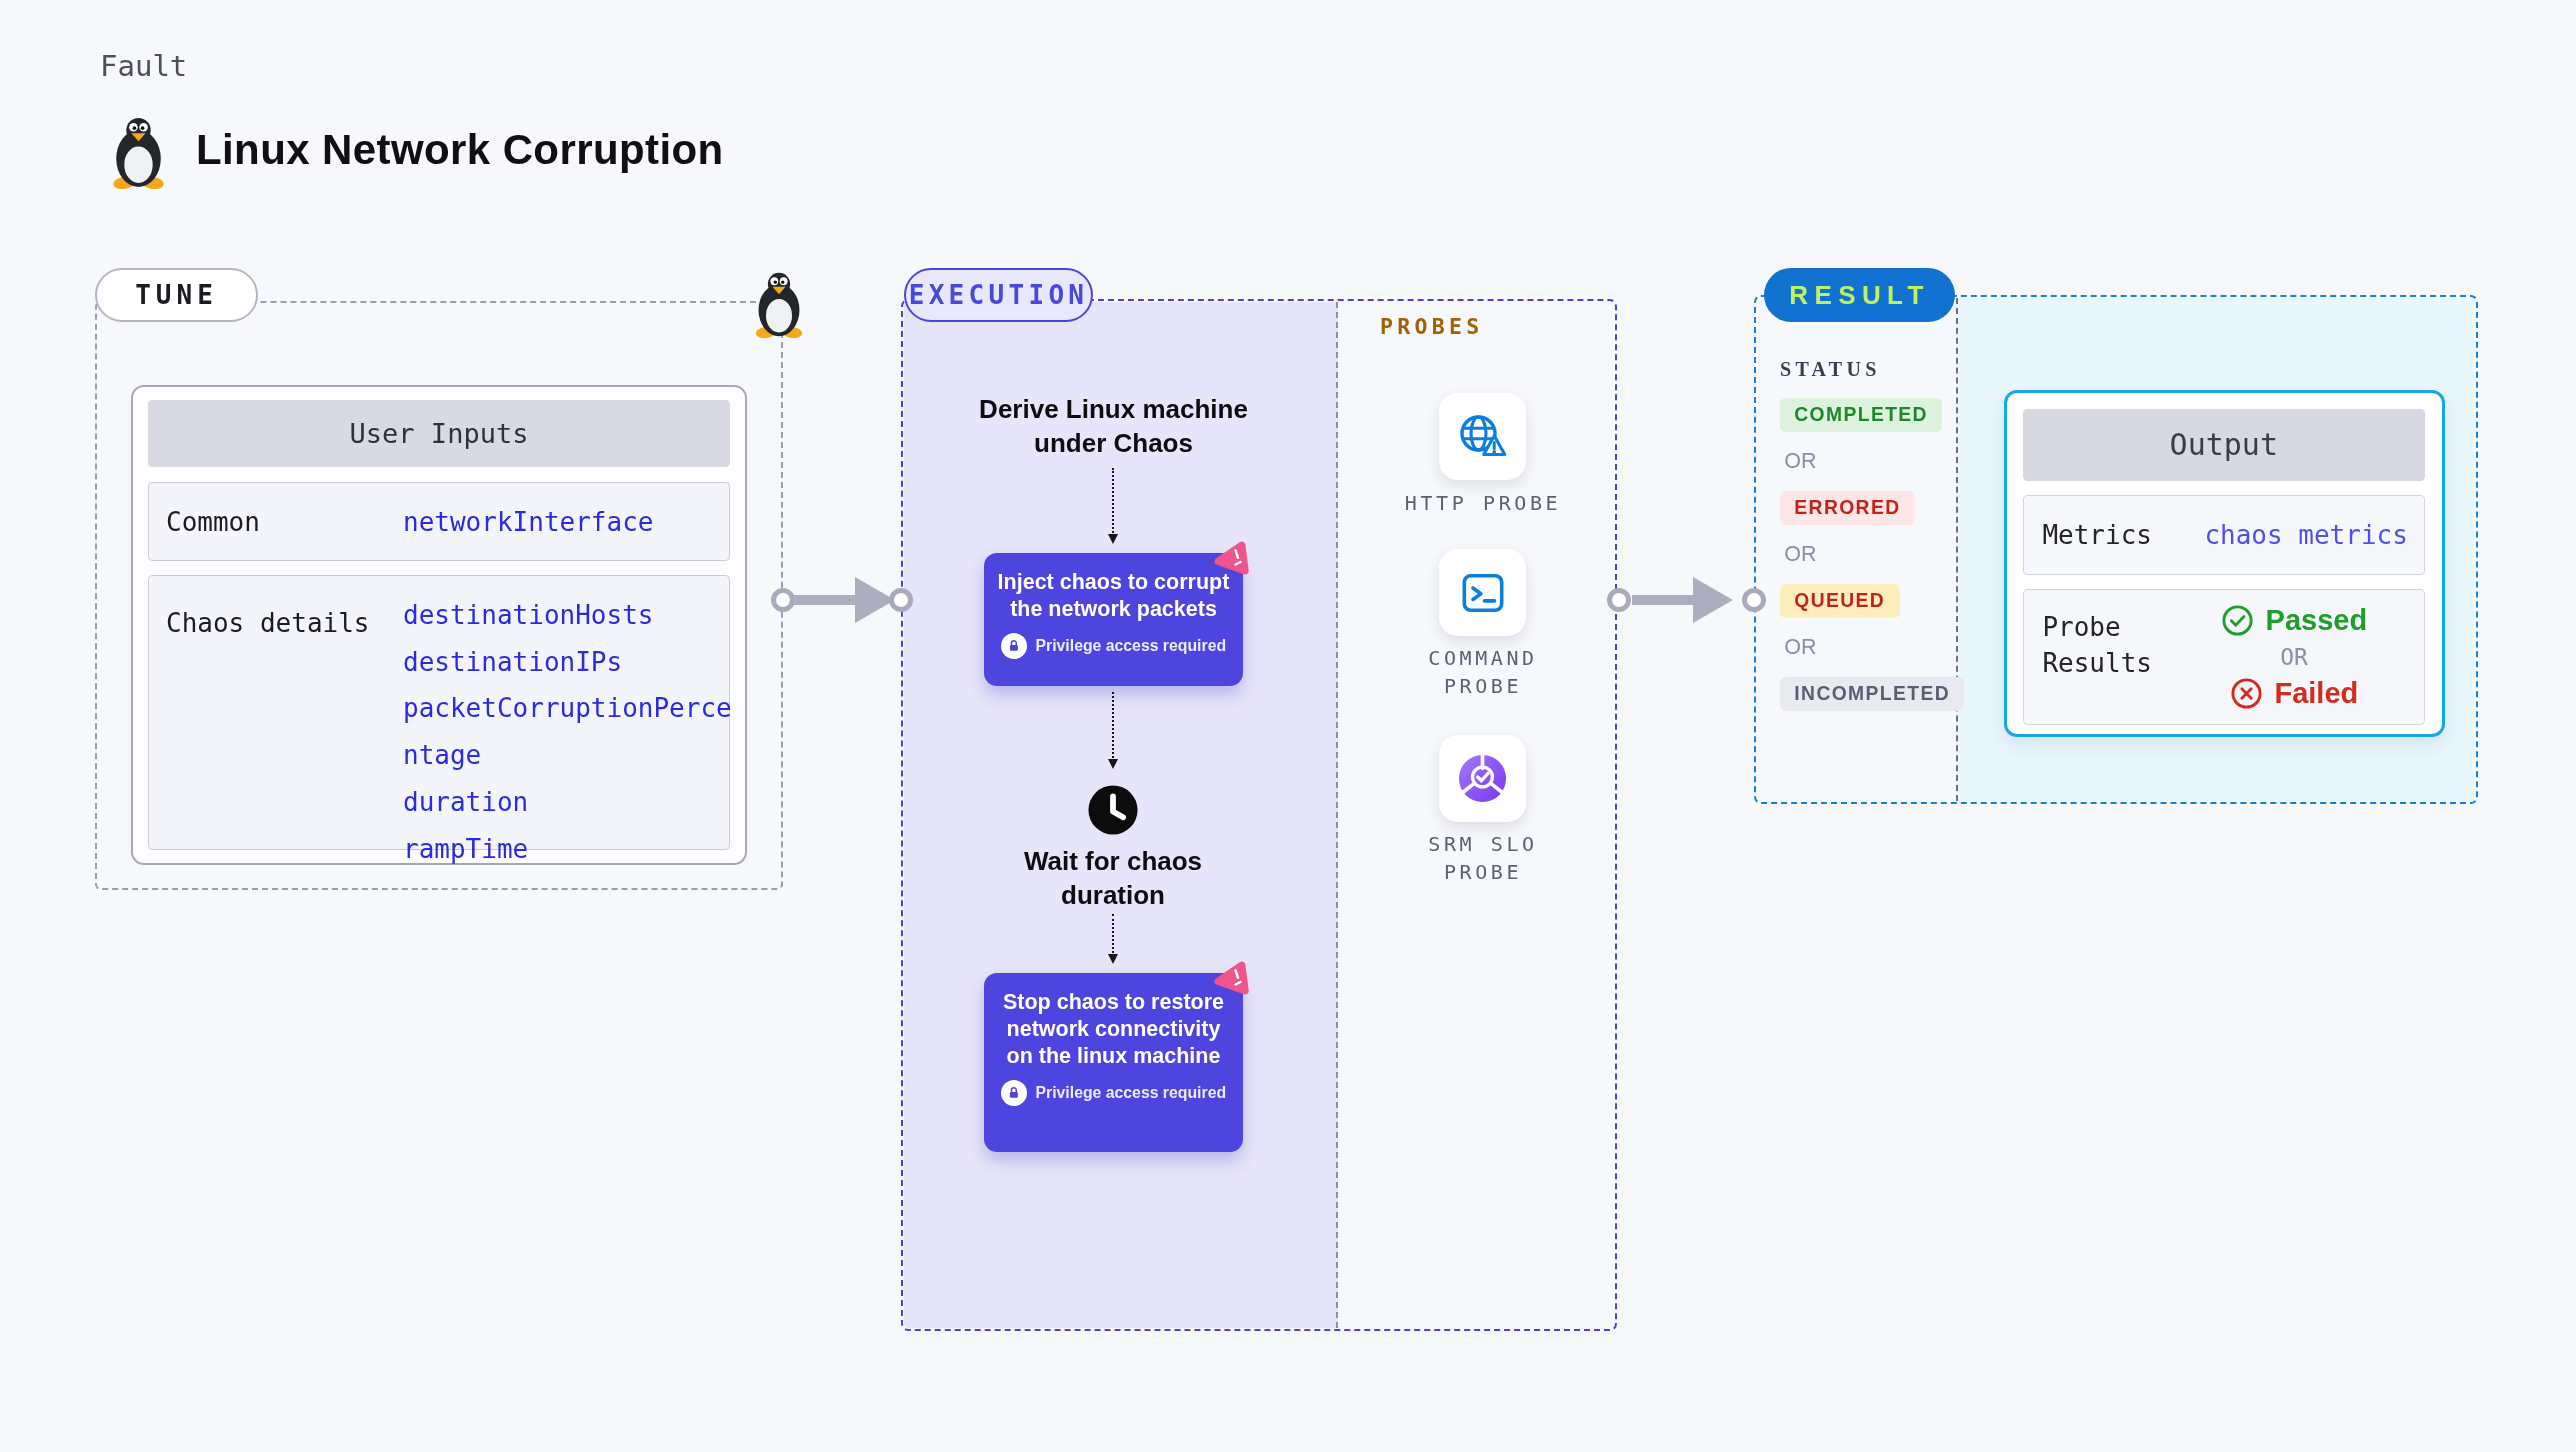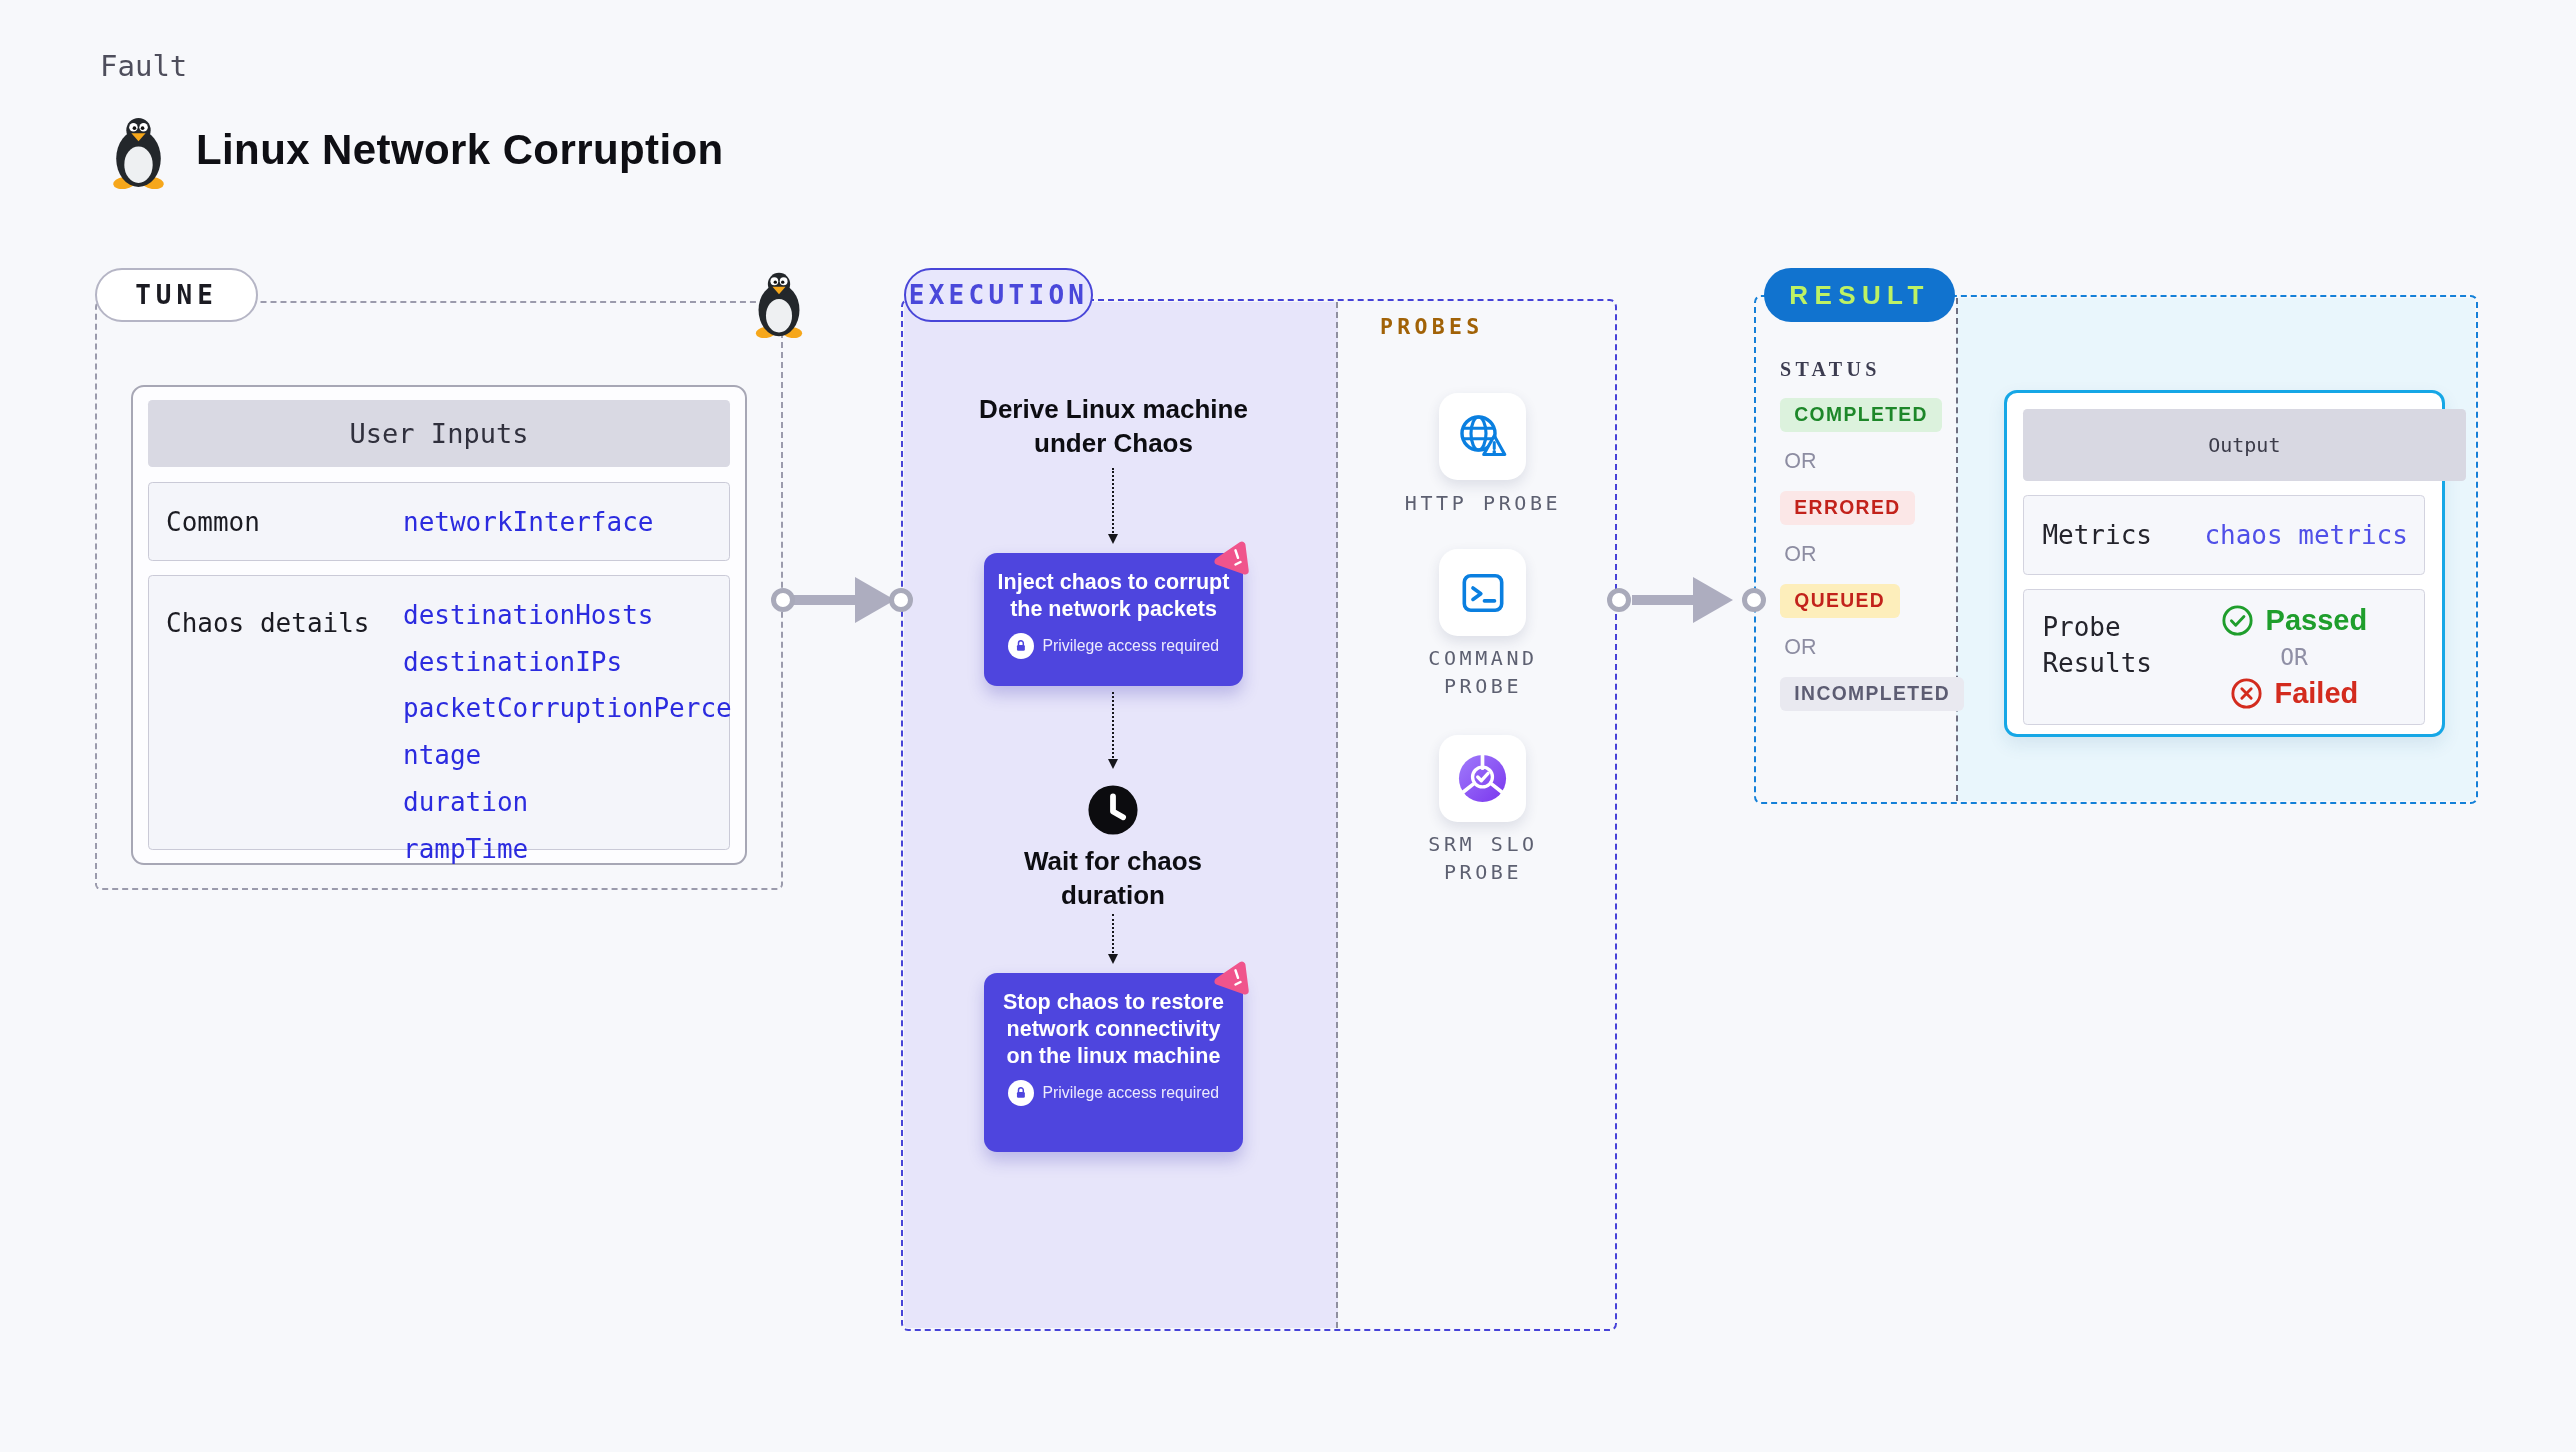--- a/index.html
+++ b/index.html
@@ -49,21 +49,21 @@
   .conn::after{content:'';position:absolute;left:-6.4px;bottom:-11.5px;width:0;height:0;
                border:5.7px solid transparent;border-top:10px solid #15151a;}
 
   
   .flow-text{width:287px;text-align:center;font-weight:bold;font-size:26px;line-height:1.3;color:#0d0d12;z-index:3;}
   .chaos-node{width:259px;background:#4e45de;border-radius:13px;box-sizing:border-box;z-index:3;
               padding:15.8px 11.5px 0 11.5px;box-shadow:0 8.6px 15.8px rgba(60,50,180,.25);}
   .chaos-node .node-text{color:#ffffff;font-weight:bold;font-size:21.5px;line-height:1.26;text-align:center;}
   .priv{display:flex;align-items:center;justify-content:center;gap:8.6px;margin-top:10px;}
   .priv-badge{width:26px;height:26px;background:#ffffff;border-radius:50%;display:flex;align-items:center;justify-content:center;flex:none;}
-  .priv-label{color:#eceafd;font-size:15.8px;font-weight:400;}
+  .priv-label{color:#eceafd;font-size:15.8px;font-weight:700;}
   .node-inject{left:984px;top:553px;height:133px;}
   .node-stop{left:984px;top:973px;height:179px;}
   .pink-ico{width:40px;height:40px;z-index:5;}
 
   
   .probes-title{left:1380px;top:314px;font-size:21.5px;font-weight:bold;color:#a16207;letter-spacing:4.3px;z-index:3;}
   .probe-card{width:87px;height:87px;background:#ffffff;border-radius:18.6px;z-index:3;
               display:flex;align-items:center;justify-content:center;box-shadow:0 5.7px 13px rgba(40,50,90,.12);}
   .probe-label{width:186px;text-align:center;font-size:20px;font-weight:normal;color:#5d6071;letter-spacing:3.6px;line-height:1.42;z-index:3;}
 
@@ -75,22 +75,22 @@
             font-family:"Liberation Sans","DejaVu Sans",sans-serif;font-weight:bold;font-size:19.3px;letter-spacing:1.4px;}
   .st-success{background:#dcf2dd;color:#1d8729;}
   .st-error{background:#fbe7e7;color:#c2221b;}
   .st-queued{background:#fdeebb;color:#c2221b;}
   .st-incomplete{background:#e9e9f0;color:#5c5c72;}
   .or-label{color:#8d8da2;font-size:21.5px;font-weight:500;padding-left:4.3px;}
 
   
   .out-card{left:2004px;top:390px;width:441px;height:347px;background:#ffffff;border:3.6px solid #16a7e6;
             border-radius:13px;box-sizing:border-box;z-index:3;box-shadow:0 7.2px 17px rgba(30,90,140,.10);}
-  .out-head{position:absolute;left:15.8px;top:15.8px;width:443px;height:72px;background:#d8d8e2;border-radius:4.3px;
-            display:flex;align-items:center;justify-content:center;font-size:20px;color:#3b3b49;}
+  .out-head{position:absolute;left:15.8px;top:15.8px;width:402px;height:72px;background:#d8d8e2;border-radius:4.3px;
+            display:flex;align-items:center;justify-content:center;font-size:30px;color:#3b3b49;}
   .out-row{position:absolute;left:15.8px;width:402px;background:#f6f7fb;border:1.4px solid #d3d3df;border-radius:4.3px;box-sizing:border-box;}
   .out-metrics{top:102px;height:80px;display:flex;align-items:center;}
   .out-probe{top:196px;height:136px;display:flex;}
   .out-label{font-size:26px;color:#24242c;padding-left:18.6px;width:122px;line-height:1.4;flex:none;}
   .metrics-value{font-size:26px;color:#5050e8;margin-left:40px;}
   .pr-col{flex:1;display:flex;flex-direction:column;align-items:center;justify-content:center;gap:7.2px;}
   .pr-line{display:flex;align-items:center;gap:11.5px;font-family:"Liberation Sans","DejaVu Sans",sans-serif;
            font-weight:bold;font-size:29px;}
   .pr-pass{color:#1f9e2c;}
   .pr-fail{color:#d32b1e;}

